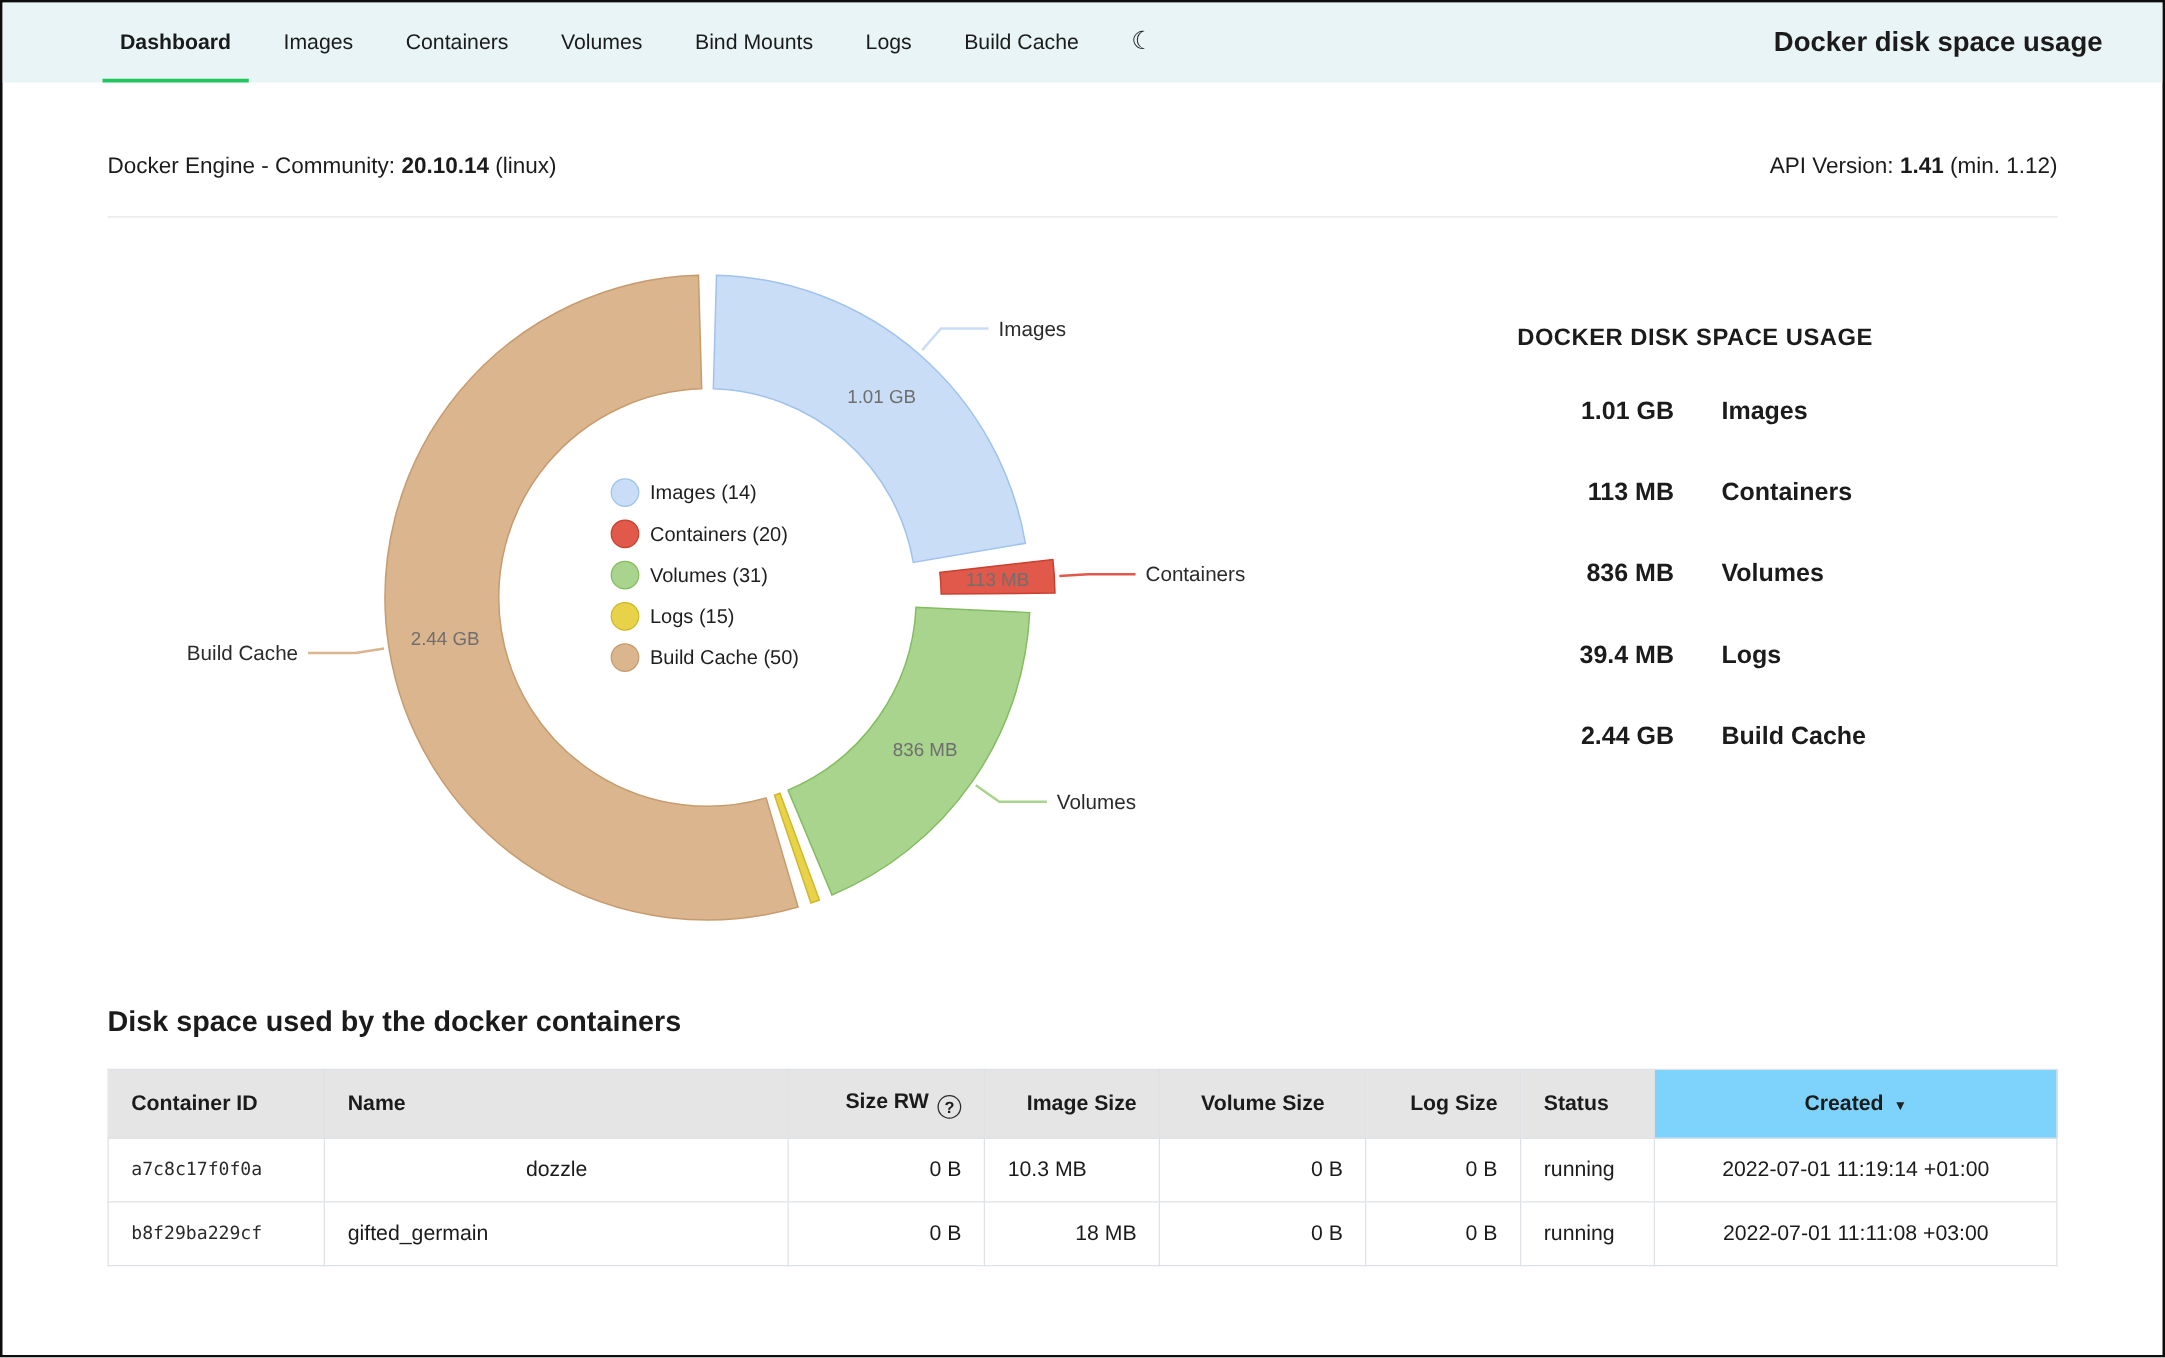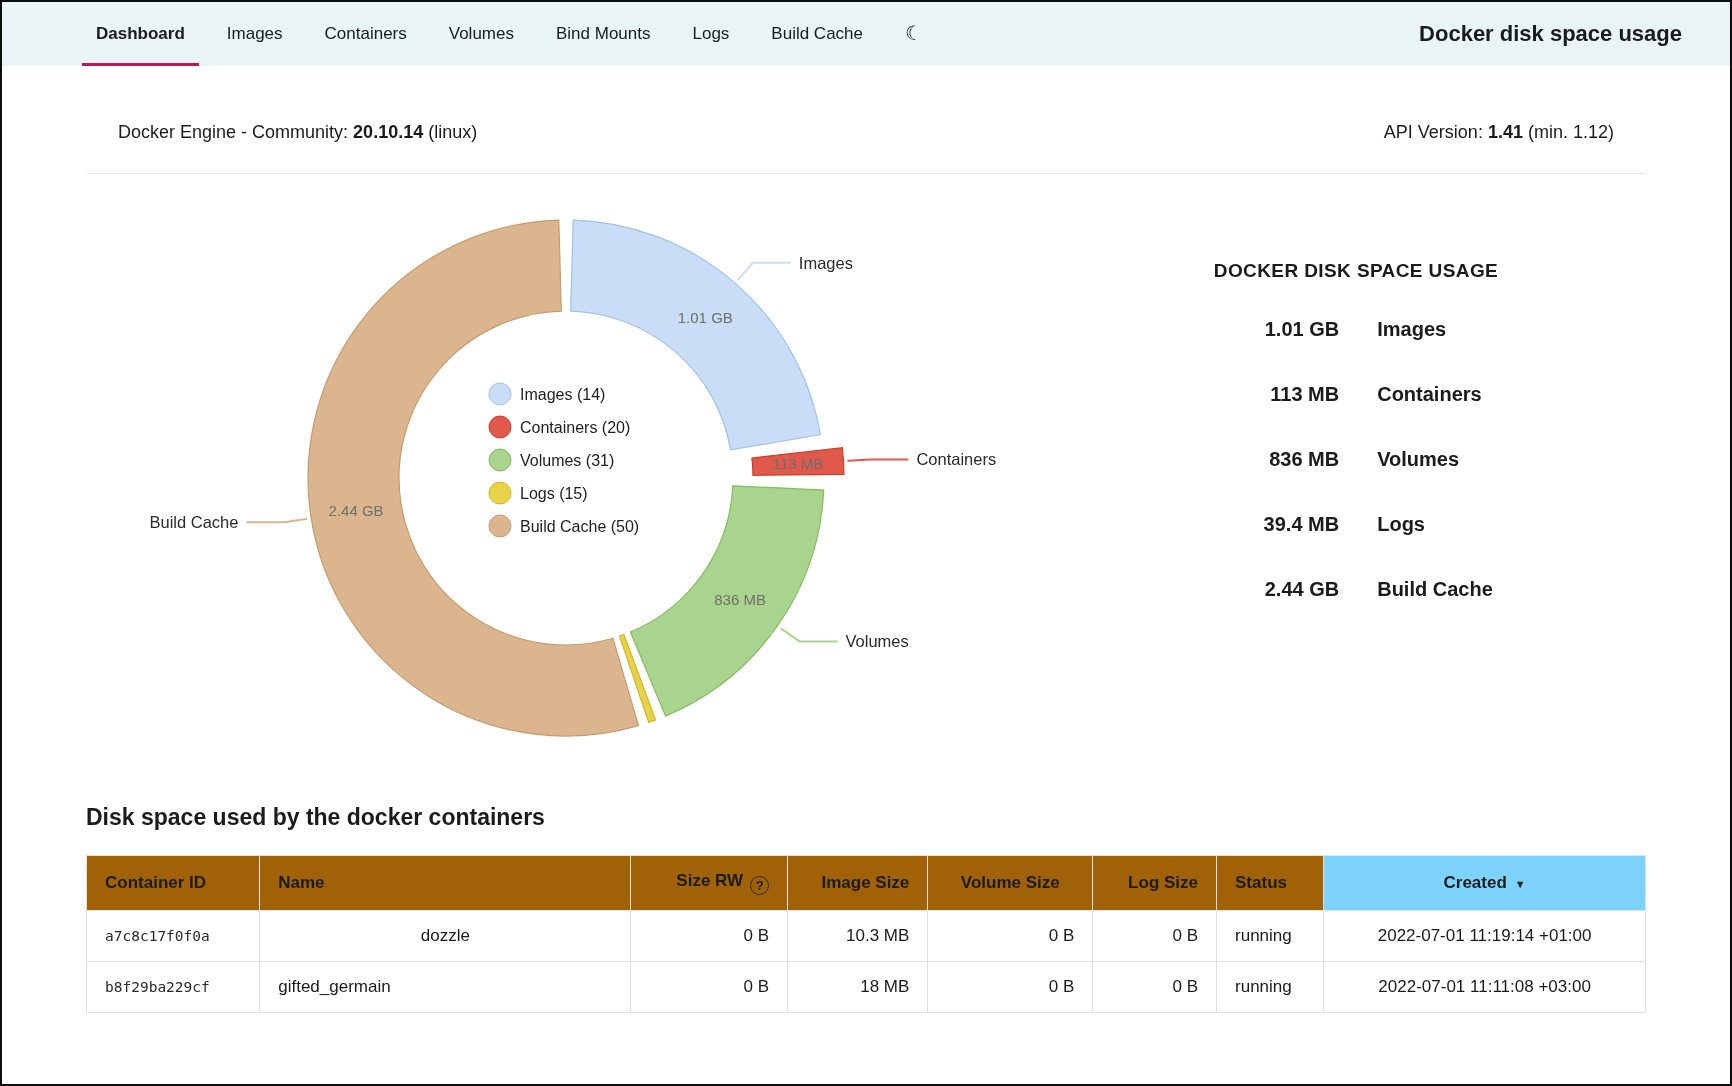--- a/index.html
+++ b/index.html
@@ -14,27 +14,27 @@
   .nav {
     height:64px; background:#e8f4f5; display:flex; align-items:stretch;
     padding:0 30px 0 80px;
   }
   .nav-tabs { display:flex; align-items:stretch; }
   .nav-item {
     display:flex; align-items:center; padding:0 14px; margin-right:14px;
     font-size:17px; color:#1b1b1b; cursor:pointer; white-space:nowrap;
     border-bottom:3px solid transparent; padding-top:3px;
   }
-  .nav-item.active { font-weight:700; border-bottom:3px solid #be185d;text-align:center; }
+  .nav-item.active { font-weight:700; border-bottom:3px solid #22c55e;text-align:center; }
   .nav-item.moon { font-size:20px; padding-top:0; }
   .nav-title { margin-left:auto; align-self:center; font-size:22px; font-weight:700; padding-right:18px; }
 
   
   .engine-row {
-    display:flex; justify-content:space-between; margin:0 116px; padding-top:56px;
+    display:flex; justify-content:space-between; margin:0 84px; padding-top:56px;
     font-size:18px; color:#1b1b1b;
   }
   .engine-row b { font-weight:700; }
   .divider { margin:30px 84px 0; border:0; border-top:1px solid #e6e6e6; height:0; }
 
   
   .chart-section { display:flex; margin:24px 84px 0; }
   .chart-area { width:980px; height:560px; flex:none; }
   .chart-area svg { display:block; }
   .seg-size { font-size:15px; fill:#6f6f6f; }
@@ -50,21 +50,21 @@
     column-gap:38px; row-gap:42px; font-size:20px; font-weight:700;
   }
   .summary-size { text-align:right; }
   .summary-label { text-align:left; }
 
   
   .table-section { margin:46px 84px 0; }
   .table-heading { font-size:23px; font-weight:700; margin:0; }
   table { width:100%; border-collapse:collapse; margin-top:24px; font-size:17px; }
   th, td { border:1px solid #dee2e6; padding:15px 18px; }
-  th { font-weight:700; background:#a16207; white-space:nowrap; }
+  th { font-weight:700; background:#e5e5e5; white-space:nowrap; }
   th.sorted { background:#7dd3fc; }
   td.mono { font-family:"DejaVu Sans Mono", monospace; font-size:14.5px; color:#2a2a2a; }
   .help-icon {
     display:inline-flex; width:19px; height:19px; border:1.5px solid #2b2b2b; border-radius:50%;
     align-items:center; justify-content:center; font-size:13px; font-weight:600;
     margin-left:7px; vertical-align:-4px;
   }
   .sort-caret { font-size:11px; margin-left:8px; color:#222; }
 </style>
 </head>
@@ -184,21 +184,21 @@
             <th style="text-align: right;"><span>Log Size</span></th>
             <th style="text-align: left;"><span>Status</span></th>
             <th class="sorted" style="text-align: center;"><span>Created</span><span class="sort-caret">▼</span></th>
           </tr>
         </thead>
       <tbody>
           <tr>
             <td class="mono" style="text-align: left;">a7c8c17f0f0a</td>
             <td style="text-align: center;">dozzle</td>
             <td style="text-align: right;">0 B</td>
-            <td style="text-align: right;">10.3 MB</td>
+            <td style="">10.3 MB</td>
             <td style="text-align: right;">0 B</td>
             <td style="text-align: right;">0 B</td>
             <td style="text-align: left;">running</td>
             <td style="text-align: center;">2022-07-01 11:19:14 +01:00</td>
           </tr>
           <tr>
             <td class="mono" style="text-align: left;">b8f29ba229cf</td>
             <td style="text-align: left;">gifted_germain</td>
             <td style="text-align: right;">0 B</td>
             <td style="text-align: right;">18 MB</td>

